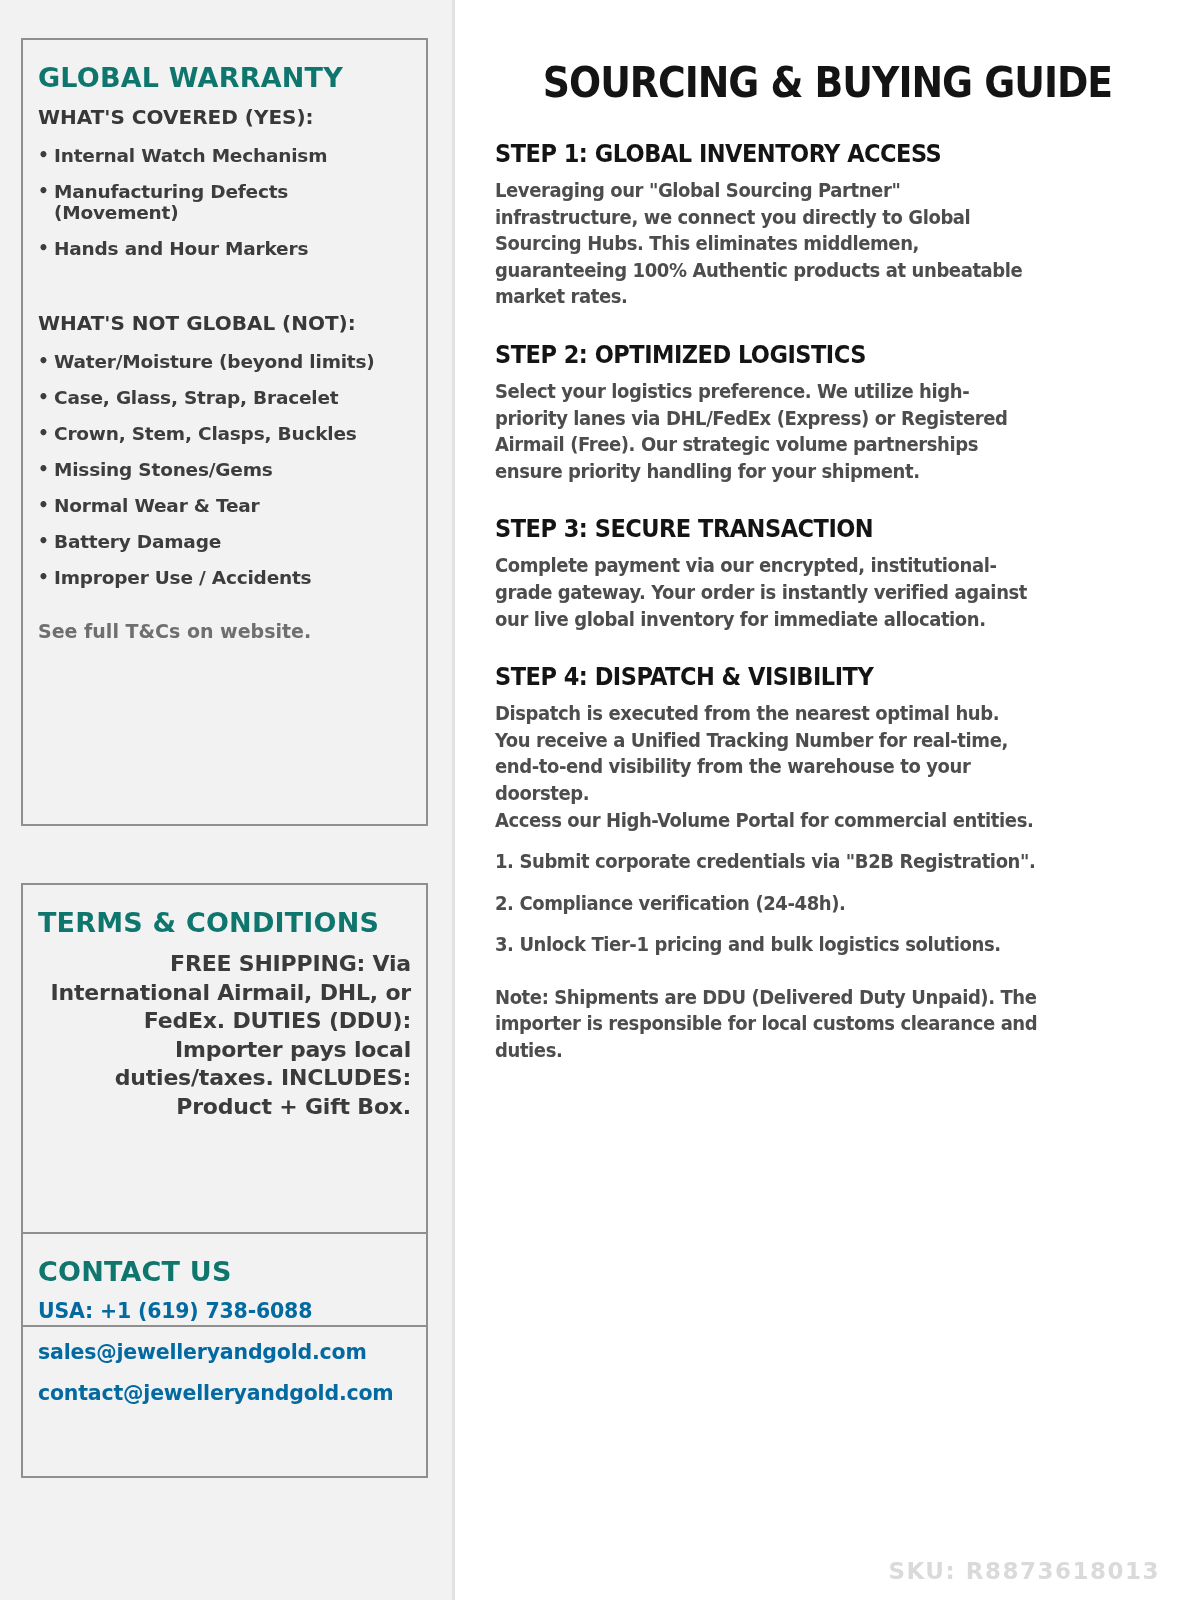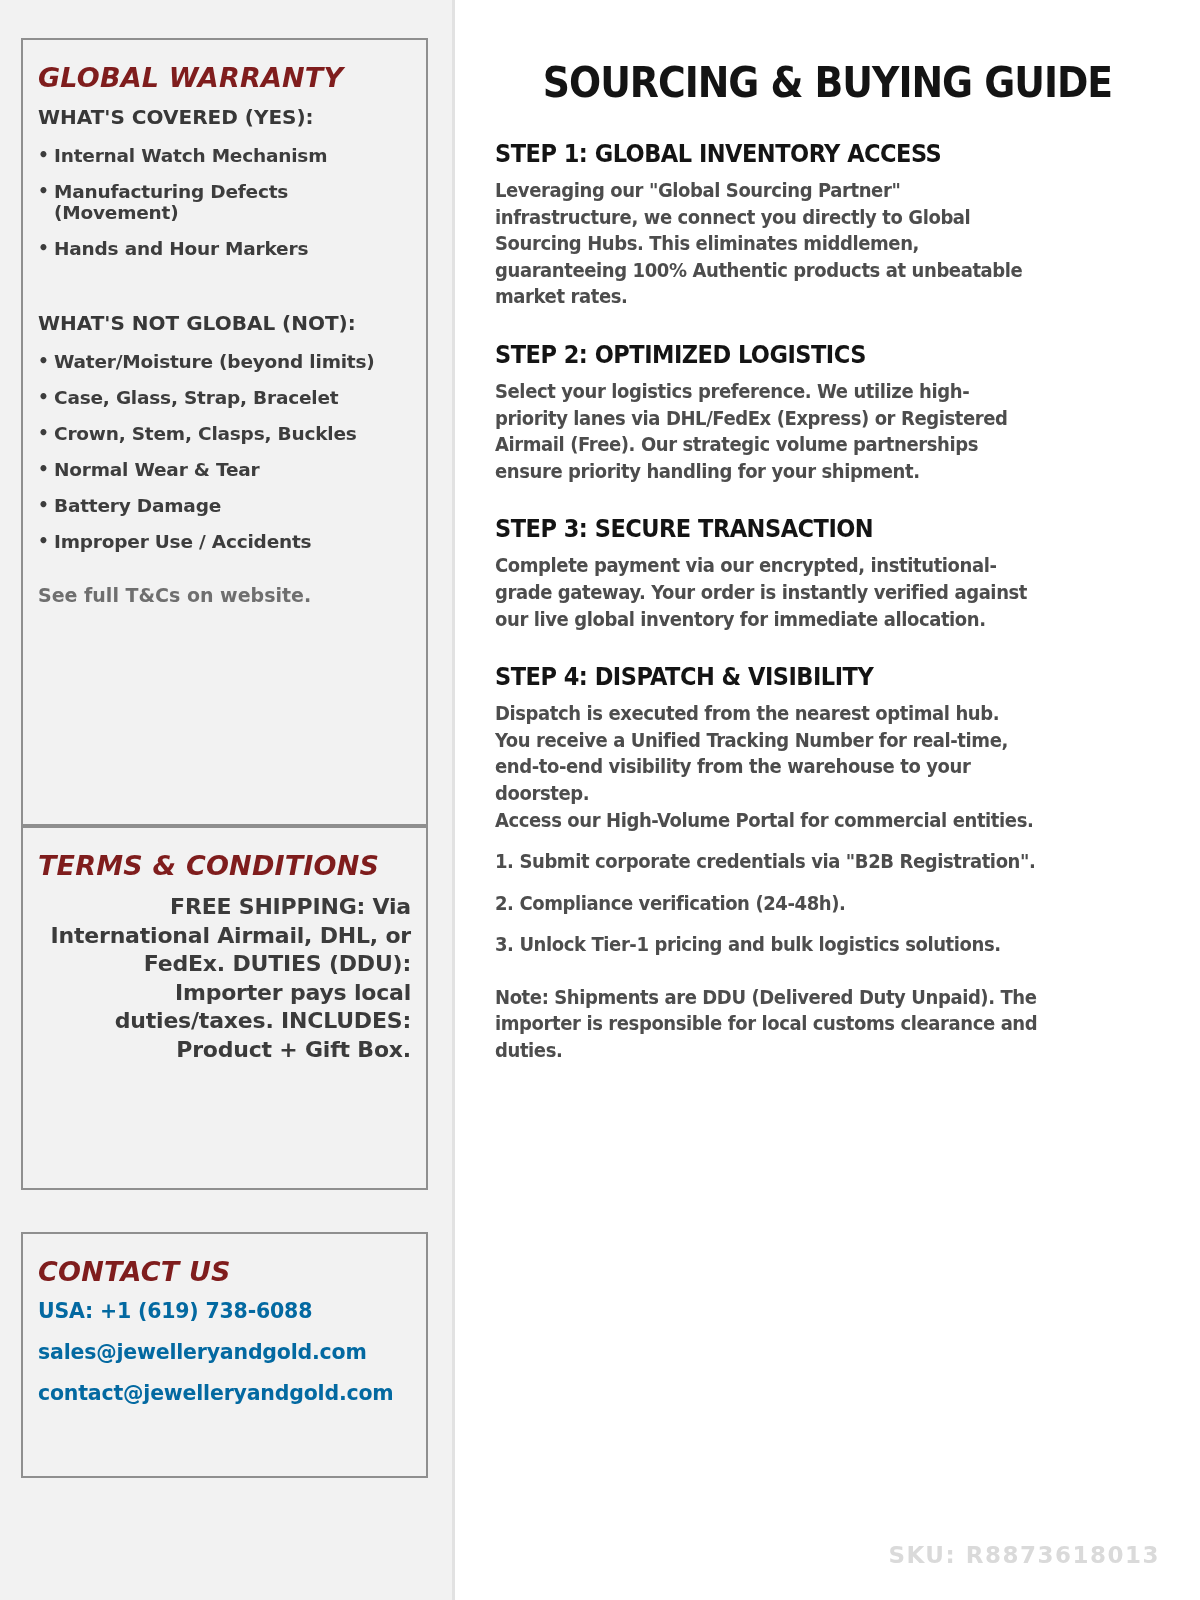--- a/index.html
+++ b/index.html
@@ -18,26 +18,26 @@
     width: 455px; height: 1600px;
     background: #f2f2f2;
     border-right: 3px solid #e2e2e2;
   }
   .side-box {
     position: absolute; left: 21px; width: 407px;
     border: 2px solid #8f8f8f;
     padding: 22px 15px 15px 15px;
   }
   .box-warranty { top: 38px;  height: 788px; }
-  .box-terms    { top: 826px; height: 364px; }
+  .box-terms    { top: 883px; height: 444px; }
   .box-contact  { top: 1232px; height: 246px; }
 
   .side-title {
-    font-size: 27px; font-weight: 700; color: #7f1d1d;
-    letter-spacing: 0.2px; margin-bottom: 12px; font-style: italic;
+    font-size: 27px; font-weight: 700; color: #0f766e;
+    letter-spacing: 0.2px; margin-bottom: 12px;
   }
   .side-sub {
     font-size: 20px; font-weight: 700; color: #383838;
     margin-bottom: 16px;
   }
   .side-sub.second { margin-top: 52px; }
   .side-list { list-style: none; }
   .side-list li {
     font-size: 18.5px; font-weight: 700; color: #3d3d3d;
     margin-bottom: 15px; padding-left: 16px; position: relative;
@@ -85,21 +85,21 @@
   }
   .b2b-heading {
     font-size: 25px; font-weight: 700; color: #141414;
     font-stretch: condensed; letter-spacing: -0.5px;
     margin-top: 36px; margin-bottom: 12px;
   }
   .b2b-par { margin-bottom: 15px; }
   .b2b-note { margin-top: 26px; }
 
   .sku {
-    position: absolute; right: 40px; bottom: 32px;
+    position: absolute; right: 40px; bottom: 16px;
     font-size: 23px; font-weight: 700; color: #dadada;
     letter-spacing: 1.5px;
   }
 </style>
 </head>
 <body>
 
 <aside class="sidebar">
 
   <section class="side-box box-warranty">
@@ -110,20 +110,21 @@
       <li>Internal Watch Mechanism</li>
       <li>Manufacturing Defects (Movement)</li>
       <li>Hands and Hour Markers</li>
     </ul>
 
     <h3 class="side-sub second">WHAT'S NOT GLOBAL (NOT):</h3>
     <ul class="side-list">
       <li>Water/Moisture (beyond limits)</li>
       <li>Case, Glass, Strap, Bracelet</li>
       <li>Crown, Stem, Clasps, Buckles</li>
+      <li>Missing Stones/Gems</li>
       <li>Normal Wear &amp; Tear</li>
       <li>Battery Damage</li>
       <li>Improper Use / Accidents</li>
     </ul>
 
     <p class="side-note">See full T&amp;Cs on website.</p>
   </section>
 
   <section class="side-box box-terms">
     <h2 class="side-title">TERMS &amp; CONDITIONS</h2>

